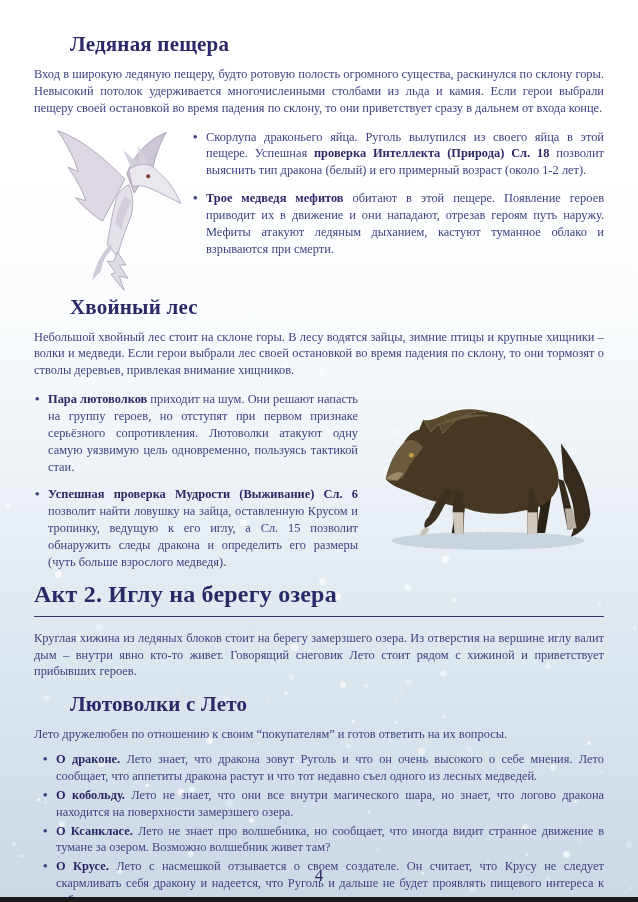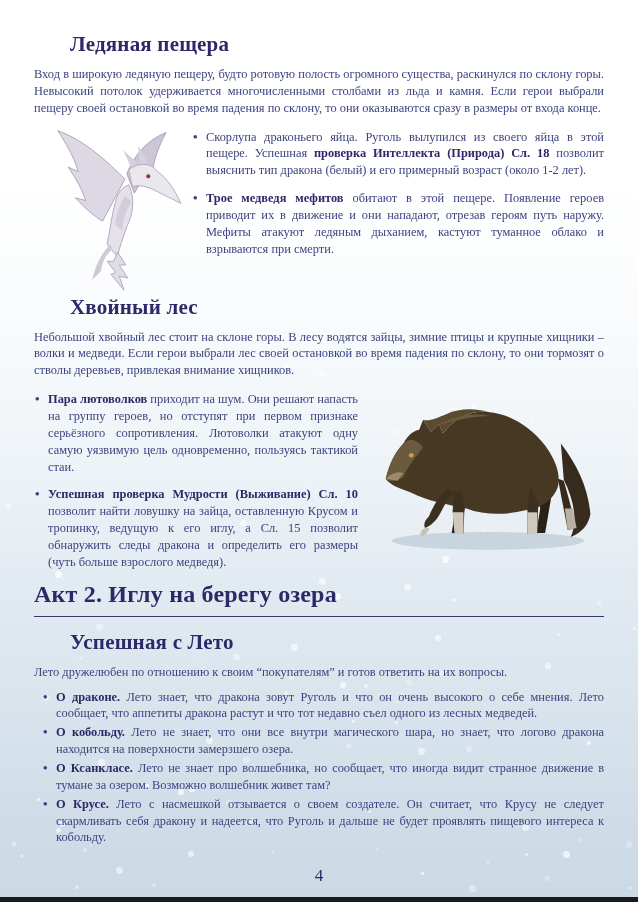--- a/index.html
+++ b/index.html
@@ -185,21 +185,21 @@
       <div class="snow-dot" style="left: 96.4439px; top: 623.787px; width: 6.50418px; height: 6.50418px; opacity: 0.42;"></div>
       <div class="snow-dot" style="left: 365.626px; top: 337.915px; width: 6.28069px; height: 6.28069px; opacity: 0.29;"></div>
       <div class="snow-dot" style="left: 126.996px; top: 884.581px; width: 1.70849px; height: 1.70849px; opacity: 0.43;"></div>
       <div class="snow-dot" style="left: 442.158px; top: 555.926px; width: 6.75297px; height: 6.75297px; opacity: 0.77;"></div>
     </div>
 
   <div class="content">
 
     <section>
       <h1 class="section-title">Ледяная пещера</h1>
-      <p class="body-text">Вход в широкую ледяную пещеру, будто ротовую полость огромного существа, раскинулся по склону горы. Невысокий потолок удерживается многочисленными столбами из льда и камня. Если герои выбрали пещеру своей остановкой во время падения по склону, то они оказываются сразу в размеры от входа конце.</p>
+      <p class="body-text">Вход в широкую ледяную пещеру, будто ротовую полость огромного существа, раскинулся по склону горы. Невысокий потолок удерживается многочисленными столбами из льда и камня. Если герои выбрали пещеру своей остановкой во время падения по склону, то они приветствует сразу в дальнем от входа конце.</p>
 
       <div class="media-row row-cave">
         <div class="figure-col">
 
           <svg width="152" height="168" viewBox="0 0 160 180">
             <path d="M98,52 C106,32 120,16 140,8 C131,25 127,38 125,53 L116,48 C114,59 110,67 106,73 Z" fill="#ccc6d6" stroke="#a89fb4" stroke-width="1"></path>
             <path d="M96,58 C76,38 52,16 24,6 C35,23 42,36 46,50 L35,45 C44,58 50,69 54,81 L43,78 C53,89 62,97 72,103 Z" fill="#ddd8e3" stroke="#aaa2b8" stroke-width="1"></path>
             <path d="M103,46 L94,27 L110,41 Z" fill="#d5d0dd"></path>
             <path d="M112,44 L110,22 L121,41 Z" fill="#d5d0dd"></path>
             <path d="M100,48 C112,39 125,41 131,50 C141,57 149,69 156,84 L128,70 C120,66 112,64 104,66 Z" fill="#eae7ef" stroke="#b0a8bd" stroke-width="1"></path>
@@ -220,21 +220,21 @@
     </section>
 
     <section>
       <h1 class="section-title">Хвойный лес</h1>
       <p class="body-text">Небольшой хвойный лес стоит на склоне горы. В лесу водятся зайцы, зимние птицы и крупные хищники – волки и медведи. Если герои выбрали лес своей остановкой во время падения по склону, то они тормозят о стволы деревьев, привлекая внимание хищников.</p>
 
       <div class="media-row row-forest">
         <div class="list-col">
           <ul class="bullet-list">
               <li><span class="marker">•</span><b>Пара лютоволков</b><span> приходит на шум. Они решают напасть на группу героев, но отступят при первом признаке серьёзного сопротивления. Лютоволки атакуют одну самую уязвимую цель одновременно, пользуясь тактикой стаи.</span></li>
-              <li><span class="marker">•</span><b>Успешная проверка Мудрости (Выживание) Сл. 10</b><span> позволит найти ловушку на зайца, оставленную Крусом и тропинку, ведущую к его иглу, а Сл. 15 позволит обнаружить следы дракона и определить его размеры (чуть больше взрослого медведя).</span></li>
+              <li><span class="marker">•</span><b>Успешная проверка Мудрости (Выживание) Сл. 6</b><span> позволит найти ловушку на зайца, оставленную Крусом и тропинку, ведущую к его иглу, а Сл. 15 позволит обнаружить следы дракона и определить его размеры (чуть больше взрослого медведя).</span></li>
             </ul>
         </div>
         <div class="figure-col">
 
           <svg width="246" height="180" viewBox="0 0 250 180">
             <ellipse cx="122" cy="161" rx="98" ry="9" fill="#c2cfd9" opacity="0.85"></ellipse>
             <path d="M196,62 C213,84 224,108 226,134 C224,145 217,153 206,157 C213,142 210,121 199,99 Z" fill="#362b1c"></path>
             <path d="M95,102 L89,130 L85,153 L94,153 L99,124 Z" fill="#2b2216"></path>
             <path d="M170,100 L175,128 L171,153 L180,153 L186,118 Z" fill="#2b2216"></path>
             <path d="M18,98 C22,82 28,70 36,62 C40,54 46,49 52,48 L56,38 L64,50 L72,42 L76,52
@@ -255,24 +255,25 @@
             <path d="M200,128 L203,150 L212,148 L208,128 Z" fill="#b8b0a3"></path>
             <path d="M70,44 C86,34 106,30 124,34 C108,34 88,38 70,44 Z" fill="#6b5a3e"></path>
           </svg>
         </div>
       </div>
     </section>
 
     <section>
       <h1 class="act-title">Акт 2. Иглу на берегу озера</h1>
       <hr class="act-rule">
+      <p class="body-text">Круглая хижина из ледяных блоков стоит на берегу замерзшего озера. Из отверстия на вершине иглу валит дым – внутри явно кто-то живет. Говорящий снеговик Лето стоит рядом с хижиной и приветствует прибывших героев.</p>
     </section>
 
     <section style="margin-top:12px;">
-      <h1 class="section-title">Успешная с Лето</h1>
+      <h1 class="section-title">Лютоволки с Лето</h1>
       <p class="body-text">Лето дружелюбен по отношению к своим “покупателям” и готов ответить на их вопросы.</p>
       <ul class="bullet-list tight">
           <li><span class="marker">•</span><b>О драконе.</b><span> Лето знает, что дракона зовут Руголь и что он очень высокого о себе мнения. Лето сообщает, что аппетиты дракона растут и что тот недавно съел одного из лесных медведей.</span></li>
           <li><span class="marker">•</span><b>О кобольду.</b><span> Лето не знает, что они все внутри магического шара, но знает, что логово дракона находится на поверхности замерзшего озера.</span></li>
           <li><span class="marker">•</span><b>О Ксанкласе.</b><span> Лето не знает про волшебника, но сообщает, что иногда видит странное движение в тумане за озером. Возможно волшебник живет там?</span></li>
           <li><span class="marker">•</span><b>О Крусе.</b><span> Лето с насмешкой отзывается о своем создателе. Он считает, что Крусу не следует скармливать себя дракону и надеется, что Руголь и дальше не будет проявлять пищевого интереса к кобольду.</span></li>
         </ul>
     </section>
 
   </div>

